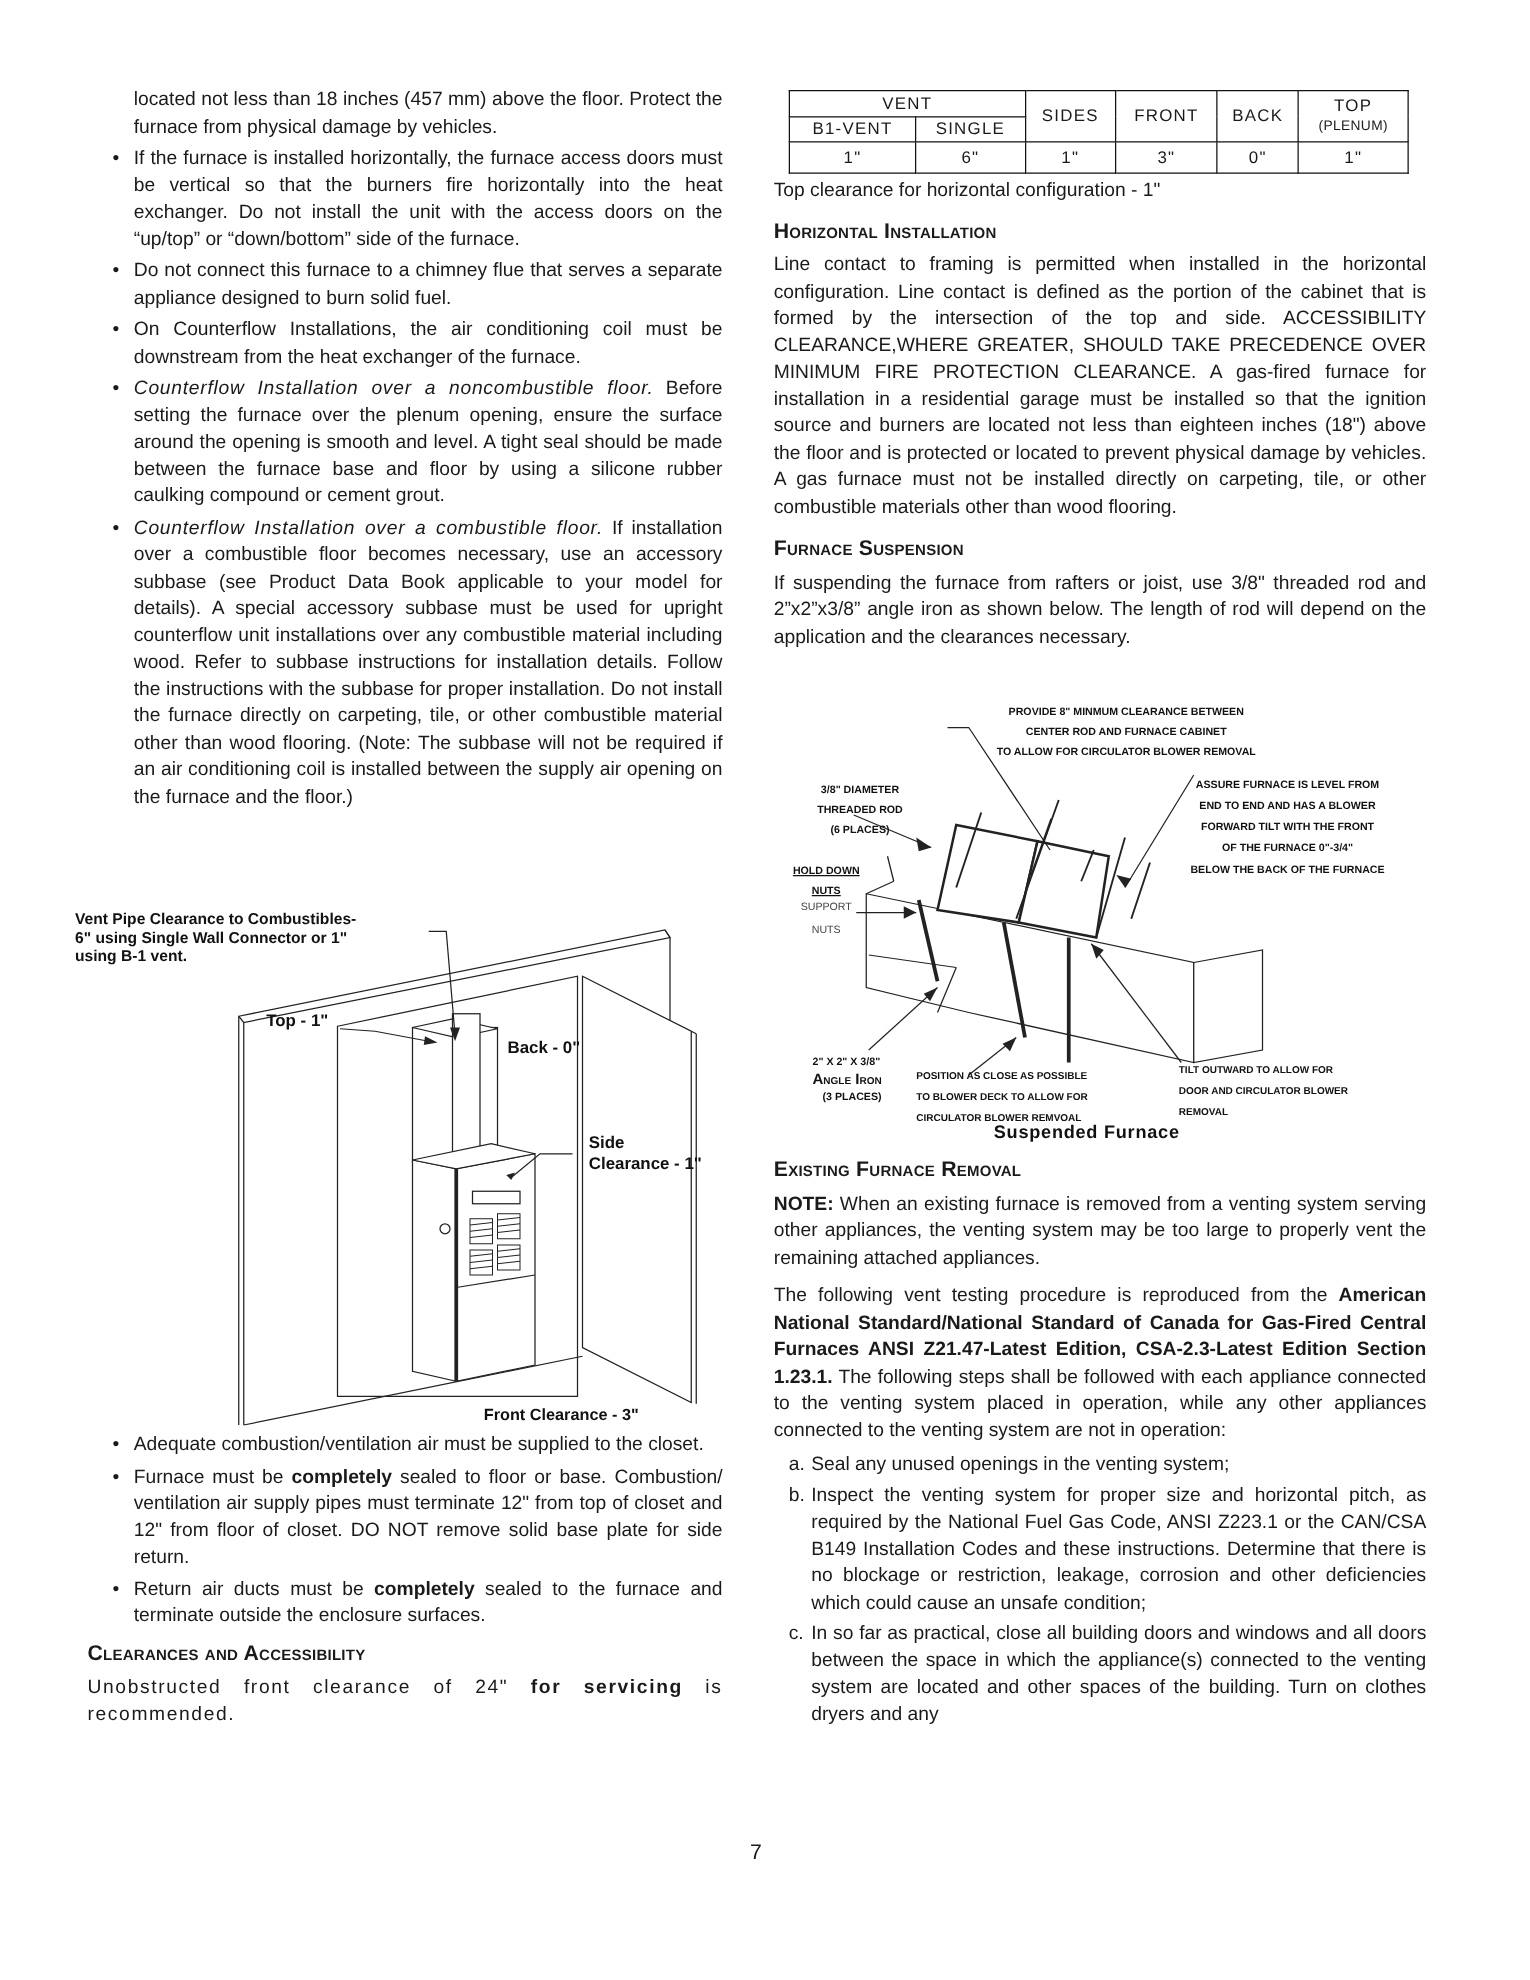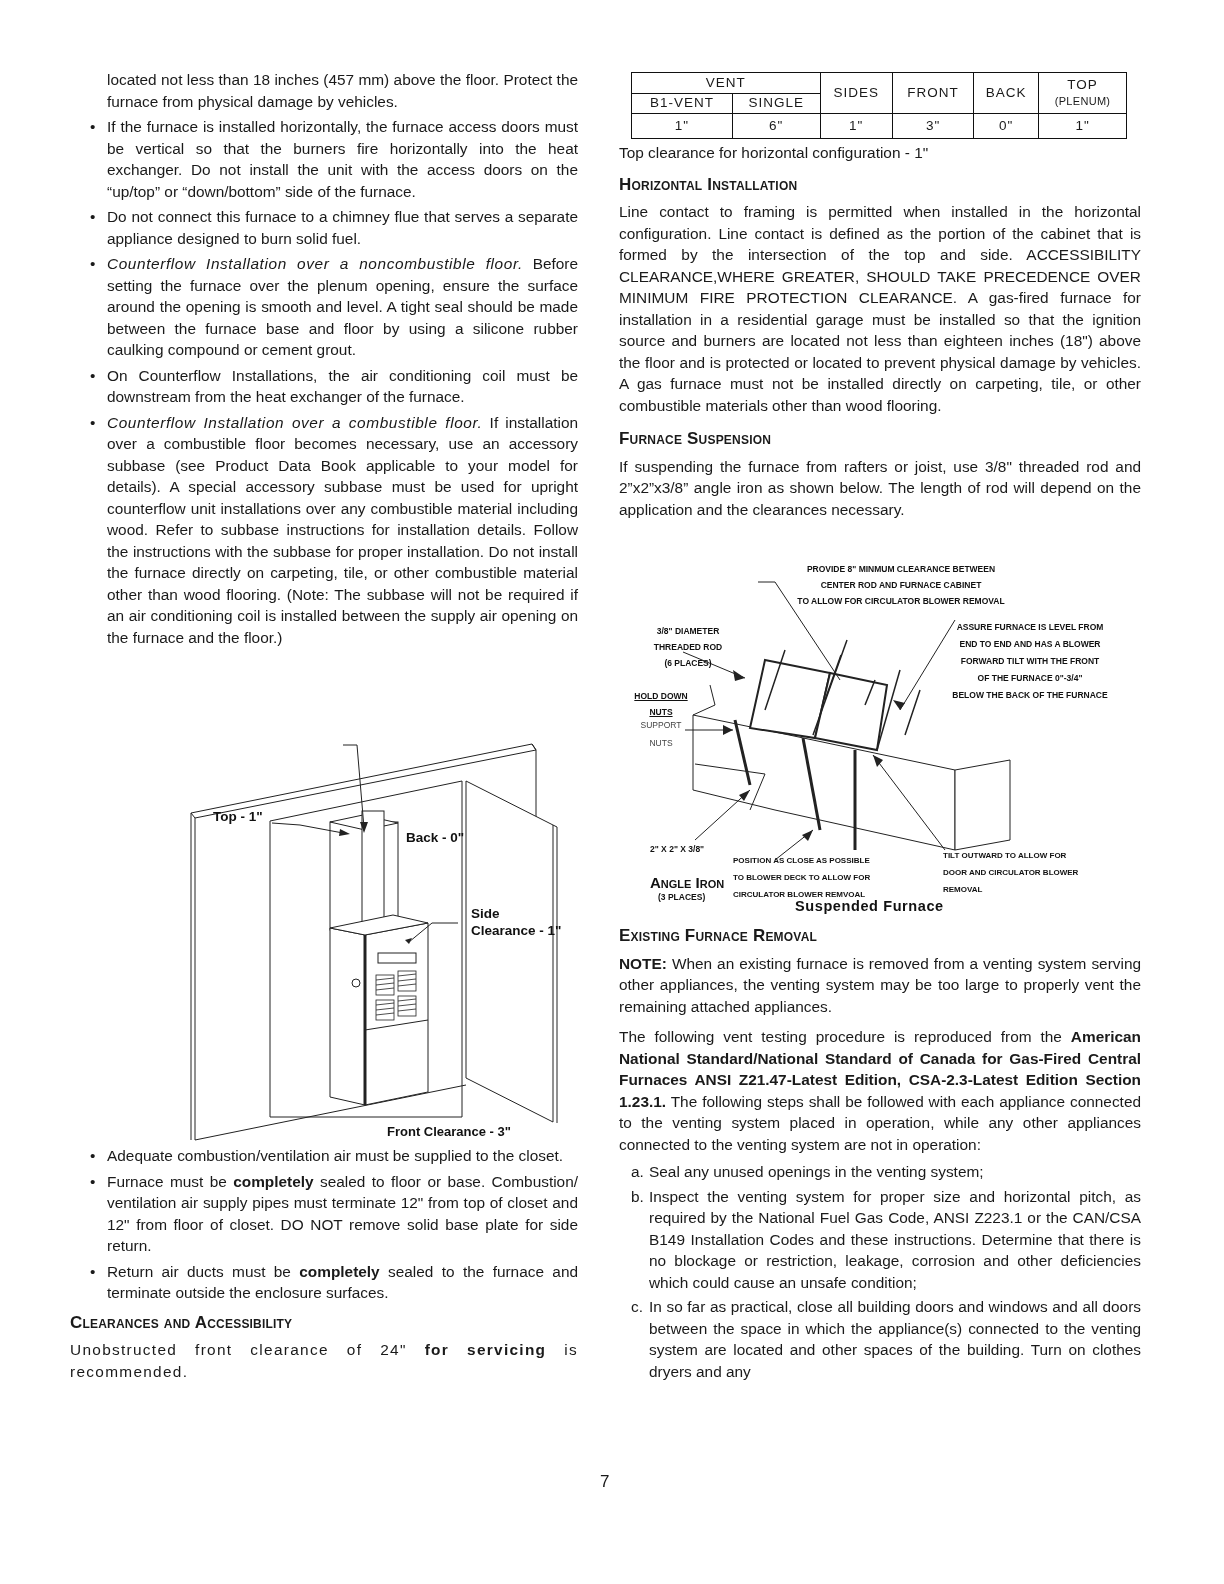--- a/index.html
+++ b/index.html
@@ -26,22 +26,22 @@
   .lbl { position:absolute; font-family:"Liberation Sans", sans-serif; font-weight:bold; color:#111; }
   .pn { position:absolute; left:600px; top:1472px; font-size:17px; }
 </style>
 </head>
 <body>
 
 <div id="left" class="col">
   <p class="intro">located not less than 18 inches (457 mm) above the floor. Protect the furnace from physical damage by vehicles.</p>
   <p class="bul">If the furnace is installed horizontally, the furnace access doors must be vertical so that the burners fire horizontally into the heat exchanger.  Do not install the unit with the access doors on the “up/top” or “down/bottom” side of the furnace.</p>
   <p class="bul">Do not connect this furnace to a chimney flue that serves a separate appliance designed to burn solid fuel.</p>
+  <p class="bul">On Counterflow Installations, the air conditioning coil must be downstream from the heat exchanger of the furnace.</p>
   <p class="bul"><span class="it">Counterflow Installation over a noncombustible floor.</span><span> Before setting the furnace over the plenum opening, ensure the surface around the opening is smooth and level. A tight seal should be made between the furnace base and floor by using a silicone rubber caulking compound or cement grout.</span></p>
-  <p class="bul">On Counterflow Installations, the air conditioning coil must be downstream from the heat exchanger of the furnace.</p>
   <p class="bul"><span class="it">Counterflow Installation over a combustible floor.</span><span> If installation over a combustible floor becomes necessary, use an accessory subbase (see Product Data Book applicable to your model for details). A special accessory subbase must be used for upright counterflow unit installations over any combustible material including wood. Refer to subbase instructions for installation details. Follow the instructions with the subbase for proper installation. Do not install the furnace directly on carpeting, tile, or other combustible material other than wood flooring. (Note: The subbase will not be required if an air conditioning coil is installed between the supply air opening on the furnace and the floor.)</span></p>
 </div>
 
 <div class="fig" style="left:60px;top:725px;width:540px;height:420px;">
   <svg width="540" height="420" viewBox="0 0 540 420">
     <g fill="none" stroke="#222" stroke-width="1">
 
       <polygon points="131,88 472,19 476,25 135,93" fill="#fff"></polygon>
       <line x1="131" y1="88" x2="131" y2="415"></line>
       <line x1="135" y1="93" x2="135" y2="415"></line>
@@ -88,20 +88,25 @@
       <line x1="305" y1="210" x2="305" y2="380" stroke-width="3"></line>
 
       <polyline points="283,20 297,20 304,103"></polyline>
       <polyline points="212,98 240,100 283,108"></polyline>
       <polyline points="398,198 372,198 349,217"></polyline>
     </g>
     <polygon points="300,97 308,97 304,108" fill="#222"></polygon>
     <polygon points="280,104 290,109 279,111" fill="#222"></polygon>
     <polygon points="345,215 352,213 349,219" fill="#222"></polygon>
   </svg>
+  <div class="lbl" style="left:0;top:3px;font-size:12.5px;line-height:15px;">
+    <div>Vent Pipe Clearance to Combustibles-</div>
+    <div>6" using Single Wall Connector or 1"</div>
+    <div>using B-1 vent.</div>
+  </div>
   <div class="lbl" style="left:153px;top:84px;font-size:13.5px;">Top - 1"</div>
   <div class="lbl" style="left:346px;top:105px;font-size:13.5px;">Back - 0"</div>
   <div class="lbl" style="left:411px;top:180px;font-size:13.5px;line-height:17px;">
     <div>Side</div>
     <div>Clearance - 1"</div>
   </div>
   <div class="lbl" style="left:327px;top:399px;font-size:13px;">Front Clearance - 3"</div>
 </div>
 
 <div class="col" style="left:70px;top:1145px;width:508px;">
@@ -208,21 +213,21 @@
   <div class="lbl" style="left:16px;top:128px;width:60px;text-align:center;font-size:8.5px;line-height:16px;text-decoration:underline;">
     <div>HOLD DOWN</div>
     <div>NUTS</div>
   </div>
   <div class="lbl" style="left:16px;top:156px;width:60px;text-align:center;font-size:8.5px;line-height:18px;font-weight:normal;color:#444;">
     <div>SUPPORT</div>
     <div>NUTS</div>
   </div>
   <div class="lbl" style="left:35px;top:282px;font-size:8.5px;line-height:14px;">
     <div>2" X 2" X 3/8"</div>
-    <div style="font-variant:small-caps;font-size:15px;margin-top:20px;">Angle Iron</div>
+    <div style="font-variant:small-caps;font-size:12px;">Angle Iron</div>
     <div style="padding-left:8px;">(3 PLACES)</div>
   </div>
   <div class="lbl" style="left:118px;top:292px;width:180px;text-align:left;font-size:8px;line-height:17px;">
     <div>POSITION AS CLOSE AS POSSIBLE</div>
     <div>TO BLOWER DECK TO ALLOW FOR</div>
     <div>CIRCULATOR BLOWER REMVOAL</div>
   </div>
   <div class="lbl" style="left:328px;top:287px;width:190px;font-size:8px;line-height:17px;">
     <div>TILT OUTWARD TO ALLOW FOR</div>
     <div>DOOR AND CIRCULATOR BLOWER</div>

